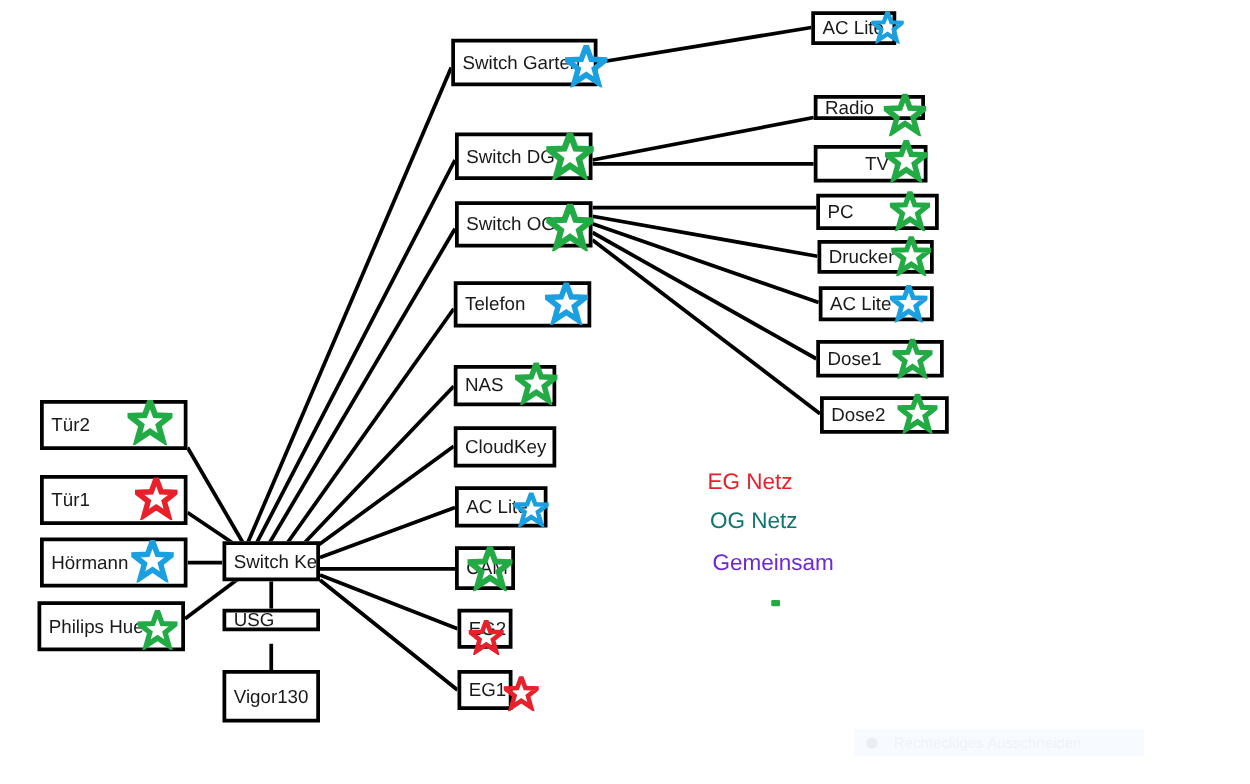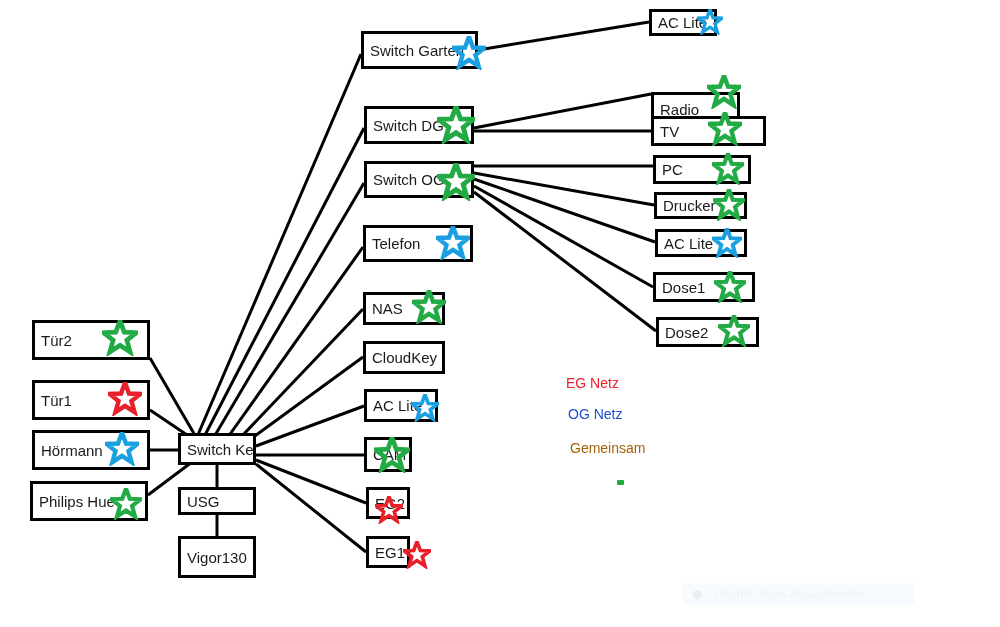--- a/index.html
+++ b/index.html
@@ -42,21 +42,21 @@
     padding-left: 6px;
     z-index: 2;
   }
   .star {
     position: absolute;
     z-index: 3;
     pointer-events: none;
   }
   .legend-item {
     position: absolute;
-    font-size: 14px;
+    font-size: 18px;
     white-space: nowrap;
   }
   .dot {
     position: absolute;
     width: 7px;
     height: 5px;
     background: #22aa44;
     border-radius: 1px;
   }
   #snip-bar {
@@ -132,21 +132,21 @@
         </svg></span>
       <div class="node" style="left: 30px; top: 481px; width: 118px; height: 40px;">
         <span class="label">Philips Hue</span>
       </div>
       <span class="star" style="left: 110px; top: 488px;"><svg width="32" height="32" viewBox="0 0 100 100">
           <polygon points="50.00,2.00 61.76,33.82 95.65,35.17 69.02,56.18 78.21,88.83 50.00,70.00 21.79,88.83 30.98,56.18 4.35,35.17 38.24,33.82" fill="none" stroke="#22aa44" stroke-width="13" stroke-linejoin="miter"></polygon>
         </svg></span>
       <div class="node" style="left: 178px; top: 433px; width: 78px; height: 32px;">
         <span class="label">Switch Kel</span>
       </div>
-      <div class="node" style="left: 178px; top: 487px; width: 78px; height: 28px;">
+      <div class="node" style="left: 178px; top: 487px; width: 78px; height: 18px;">
         <span class="label">USG</span>
       </div>
       <div class="node" style="left: 178px; top: 536px; width: 78px; height: 42px;">
         <span class="label">Vigor130</span>
       </div>
       <div class="node" style="left: 361px; top: 31px; width: 117px; height: 38px;">
         <span class="label">Switch Garten</span>
       </div>
       <span class="star" style="left: 452px; top: 36px;"><svg width="34" height="34" viewBox="0 0 100 100">
           <polygon points="50.00,2.00 61.76,33.82 95.65,35.17 69.02,56.18 78.21,88.83 50.00,70.00 21.79,88.83 30.98,56.18 4.35,35.17 38.24,33.82" fill="none" stroke="#1a9fe0" stroke-width="13" stroke-linejoin="miter"></polygon>
@@ -201,27 +201,27 @@
       </div>
       <span class="star" style="left: 403px; top: 541px;"><svg width="28" height="28" viewBox="0 0 100 100">
           <polygon points="50.00,2.00 61.76,33.82 95.65,35.17 69.02,56.18 78.21,88.83 50.00,70.00 21.79,88.83 30.98,56.18 4.35,35.17 38.24,33.82" fill="none" stroke="#e8202a" stroke-width="13" stroke-linejoin="miter"></polygon>
         </svg></span>
       <div class="node" style="left: 649px; top: 9px; width: 68px; height: 27px;">
         <span class="label">AC Lite</span>
       </div>
       <span class="star" style="left: 697px; top: 9px;"><svg width="26" height="26" viewBox="0 0 100 100">
           <polygon points="50.00,2.00 61.76,33.82 95.65,35.17 69.02,56.18 78.21,88.83 50.00,70.00 21.79,88.83 30.98,56.18 4.35,35.17 38.24,33.82" fill="none" stroke="#1a9fe0" stroke-width="13" stroke-linejoin="miter"></polygon>
         </svg></span>
-      <div class="node" style="left: 651px; top: 92px; width: 89px; height: 35px;">
+      <div class="node" style="left: 651px; top: 76px; width: 89px; height: 20px;">
         <span class="label">Radio</span>
       </div>
       <span class="star" style="left: 707px; top: 75px;"><svg width="34" height="34" viewBox="0 0 100 100">
           <polygon points="50.00,2.00 61.76,33.82 95.65,35.17 69.02,56.18 78.21,88.83 50.00,70.00 21.79,88.83 30.98,56.18 4.35,35.17 38.24,33.82" fill="none" stroke="#22aa44" stroke-width="13" stroke-linejoin="miter"></polygon>
         </svg></span>
-      <div class="node" style="left: 651px; top: 116px; width: 115px; height: 30px;">
+      <div class="node" style="left: 651px; top: 116px; width: 91px; height: 30px; padding-left: 32px;">
         <span class="label">TV</span>
       </div>
       <span class="star" style="left: 708px; top: 112px;"><svg width="34" height="34" viewBox="0 0 100 100">
           <polygon points="50.00,2.00 61.76,33.82 95.65,35.17 69.02,56.18 78.21,88.83 50.00,70.00 21.79,88.83 30.98,56.18 4.35,35.17 38.24,33.82" fill="none" stroke="#22aa44" stroke-width="13" stroke-linejoin="miter"></polygon>
         </svg></span>
       <div class="node" style="left: 653px; top: 155px; width: 98px; height: 29px;">
         <span class="label">PC</span>
       </div>
       <span class="star" style="left: 712px; top: 153px;"><svg width="32" height="32" viewBox="0 0 100 100">
           <polygon points="50.00,2.00 61.76,33.82 95.65,35.17 69.02,56.18 78.21,88.83 50.00,70.00 21.79,88.83 30.98,56.18 4.35,35.17 38.24,33.82" fill="none" stroke="#22aa44" stroke-width="13" stroke-linejoin="miter"></polygon>
@@ -247,22 +247,22 @@
       <div class="node" style="left: 656px; top: 317px; width: 103px; height: 30px;">
         <span class="label">Dose2</span>
       </div>
       <span class="star" style="left: 718px; top: 315px;"><svg width="32" height="32" viewBox="0 0 100 100">
           <polygon points="50.00,2.00 61.76,33.82 95.65,35.17 69.02,56.18 78.21,88.83 50.00,70.00 21.79,88.83 30.98,56.18 4.35,35.17 38.24,33.82" fill="none" stroke="#22aa44" stroke-width="13" stroke-linejoin="miter"></polygon>
         </svg></span>
     </div>
 
   <div id="legend">
       <div class="legend-item" style="left: 566px; top: 375px; color: rgb(232, 32, 42);">EG Netz</div>
-      <div class="legend-item" style="left: 568px; top: 406px; color: #1d4ed8;">OG Netz</div>
-      <div class="legend-item" style="left: 570px; top: 440px; color: #a16207;">Gemeinsam</div>
+      <div class="legend-item" style="left: 568px; top: 406px; color: #0f766e;">OG Netz</div>
+      <div class="legend-item" style="left: 570px; top: 440px; color: #6d28d9;">Gemeinsam</div>
     </div>
 
   <div class="dot" id="legend-dot" style="left: 617px; top: 480px;"></div>
 
   <div id="snip-bar">
     <span class="snip-dot"></span>
     <span>Rechteckiges Ausschneiden</span>
   </div>
 
 </div>

